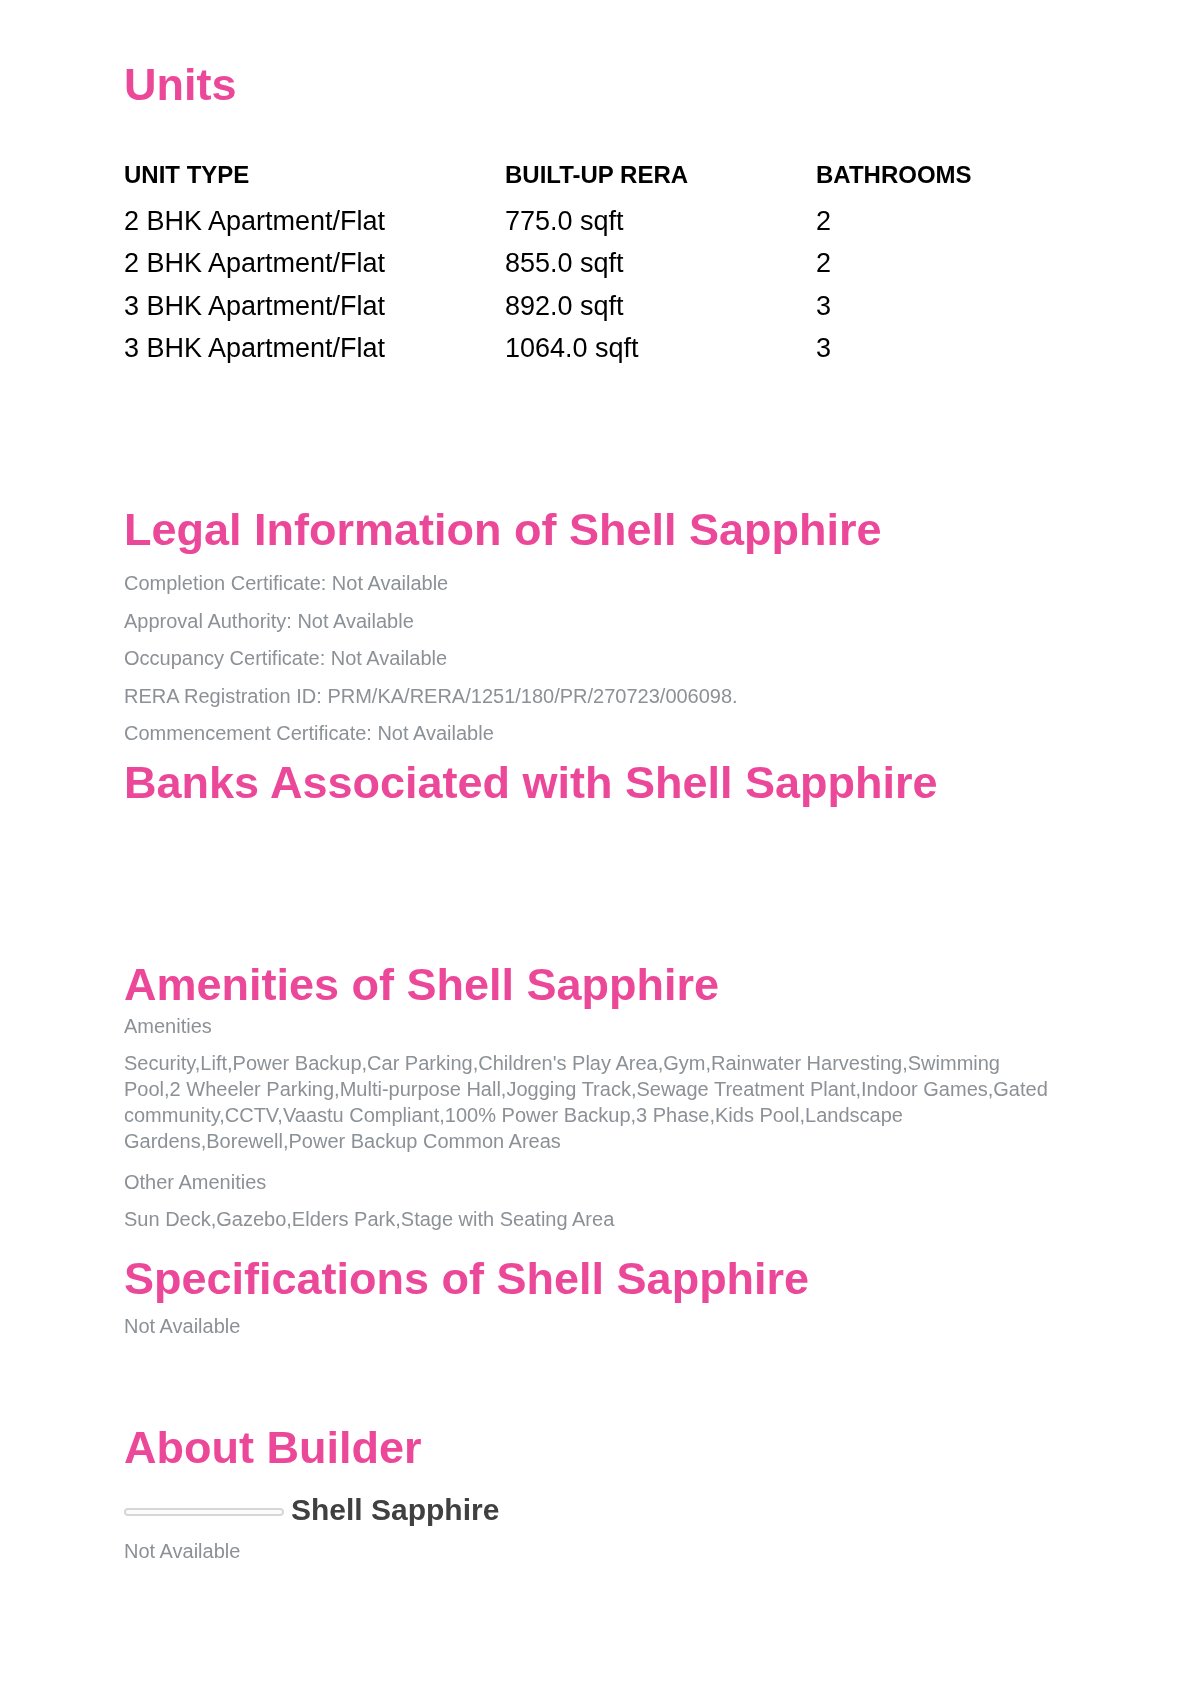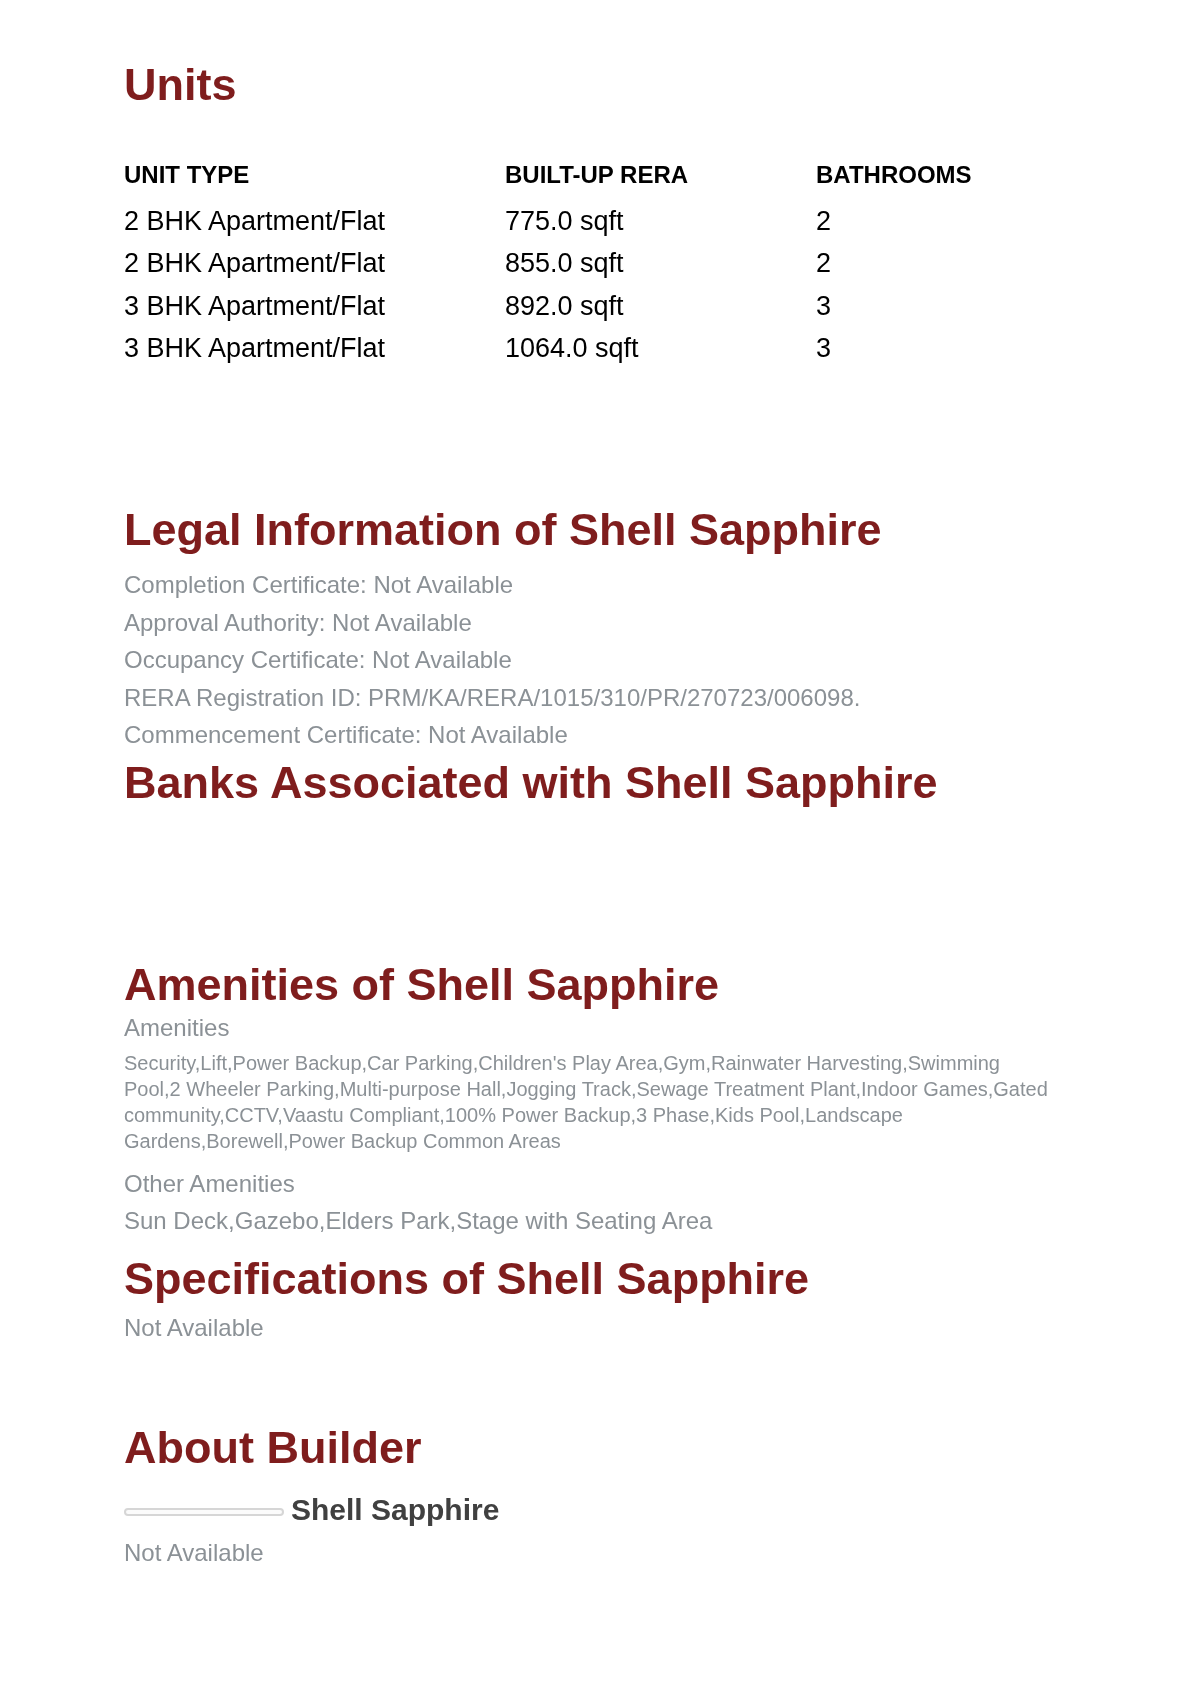--- a/index.html
+++ b/index.html
@@ -1,24 +1,24 @@
 <!DOCTYPE html>
 <html><head>
 <meta charset="utf-8">
 <style>
   html,body{margin:0;padding:0;background:#fff;}
   .page{
     position:relative;width:1190px;height:1684px;background:#ffffff;
     font-family:"Liberation Sans", sans-serif;overflow:hidden;
   }
   .abs{position:absolute;left:124px;white-space:nowrap;}
-  .h1{font-weight:bold;font-size:45px;line-height:1;color:#7f1d1d;}
+  .h1{font-weight:bold;font-size:45px;line-height:1;color:#ec4899;}
   .th{font-weight:bold;font-size:24px;line-height:1;color:#000000;}
   .td{font-size:27px;line-height:1;color:#000000;}
-  .body-gray{font-size:24px;line-height:1;color:#8b9196;}
+  .body-gray{font-size:20px;line-height:1;color:#8b9196;}
   .para{
     position:absolute;left:124px;width:935px;white-space:normal;
     font-size:20px;line-height:26px;color:#8b9196;
   }
   .builder-name{font-weight:bold;font-size:30px;line-height:1;color:#404040;}
   .builder-line{
     position:absolute;left:124px;top:1508px;width:160px;height:8px;
     border:2px solid #d6d6d6;border-radius:4px;background:#fbfbfb;box-sizing:border-box;
   }
   .cell{position:absolute;top:0;}
@@ -58,21 +58,21 @@
   <div class="row" style="top:335px;">
     <span class="cell c1 td">3 BHK Apartment/Flat</span>
     <span class="cell c2 td">1064.0 sqft</span>
     <span class="cell c3 td">3</span>
   </div>
 
   <div class="abs h1" style="top:507px;">Legal Information of Shell Sapphire</div>
   <div class="abs body-gray" style="top:573px;">Completion Certificate: Not Available</div>
   <div class="abs body-gray" style="top:611px;">Approval Authority: Not Available</div>
   <div class="abs body-gray" style="top:648px;">Occupancy Certificate: Not Available</div>
-  <div class="abs body-gray" style="top:686px;">RERA Registration ID: PRM/KA/RERA/1015/310/PR/270723/006098.</div>
+  <div class="abs body-gray" style="top:686px;">RERA Registration ID: PRM/KA/RERA/1251/180/PR/270723/006098.</div>
   <div class="abs body-gray" style="top:723px;">Commencement Certificate: Not Available</div>
 
   <div class="abs h1" style="top:760px;">Banks Associated with Shell Sapphire</div>
 
   <div class="abs h1" style="top:962px;">Amenities of Shell Sapphire</div>
   <div class="abs body-gray" style="top:1016px;">Amenities</div>
   <div class="para" style="top:1050px;">Security,Lift,Power Backup,Car Parking,Children's Play Area,Gym,Rainwater Harvesting,Swimming Pool,2 Wheeler Parking,Multi-purpose Hall,Jogging Track,Sewage Treatment Plant,Indoor Games,Gated community,CCTV,Vaastu Compliant,100% Power Backup,3 Phase,Kids Pool,Landscape Gardens,Borewell,Power Backup Common Areas</div>
   <div class="abs body-gray" style="top:1172px;">Other Amenities</div>
   <div class="abs body-gray" style="top:1209px;">Sun Deck,Gazebo,Elders Park,Stage with Seating Area</div>
 

